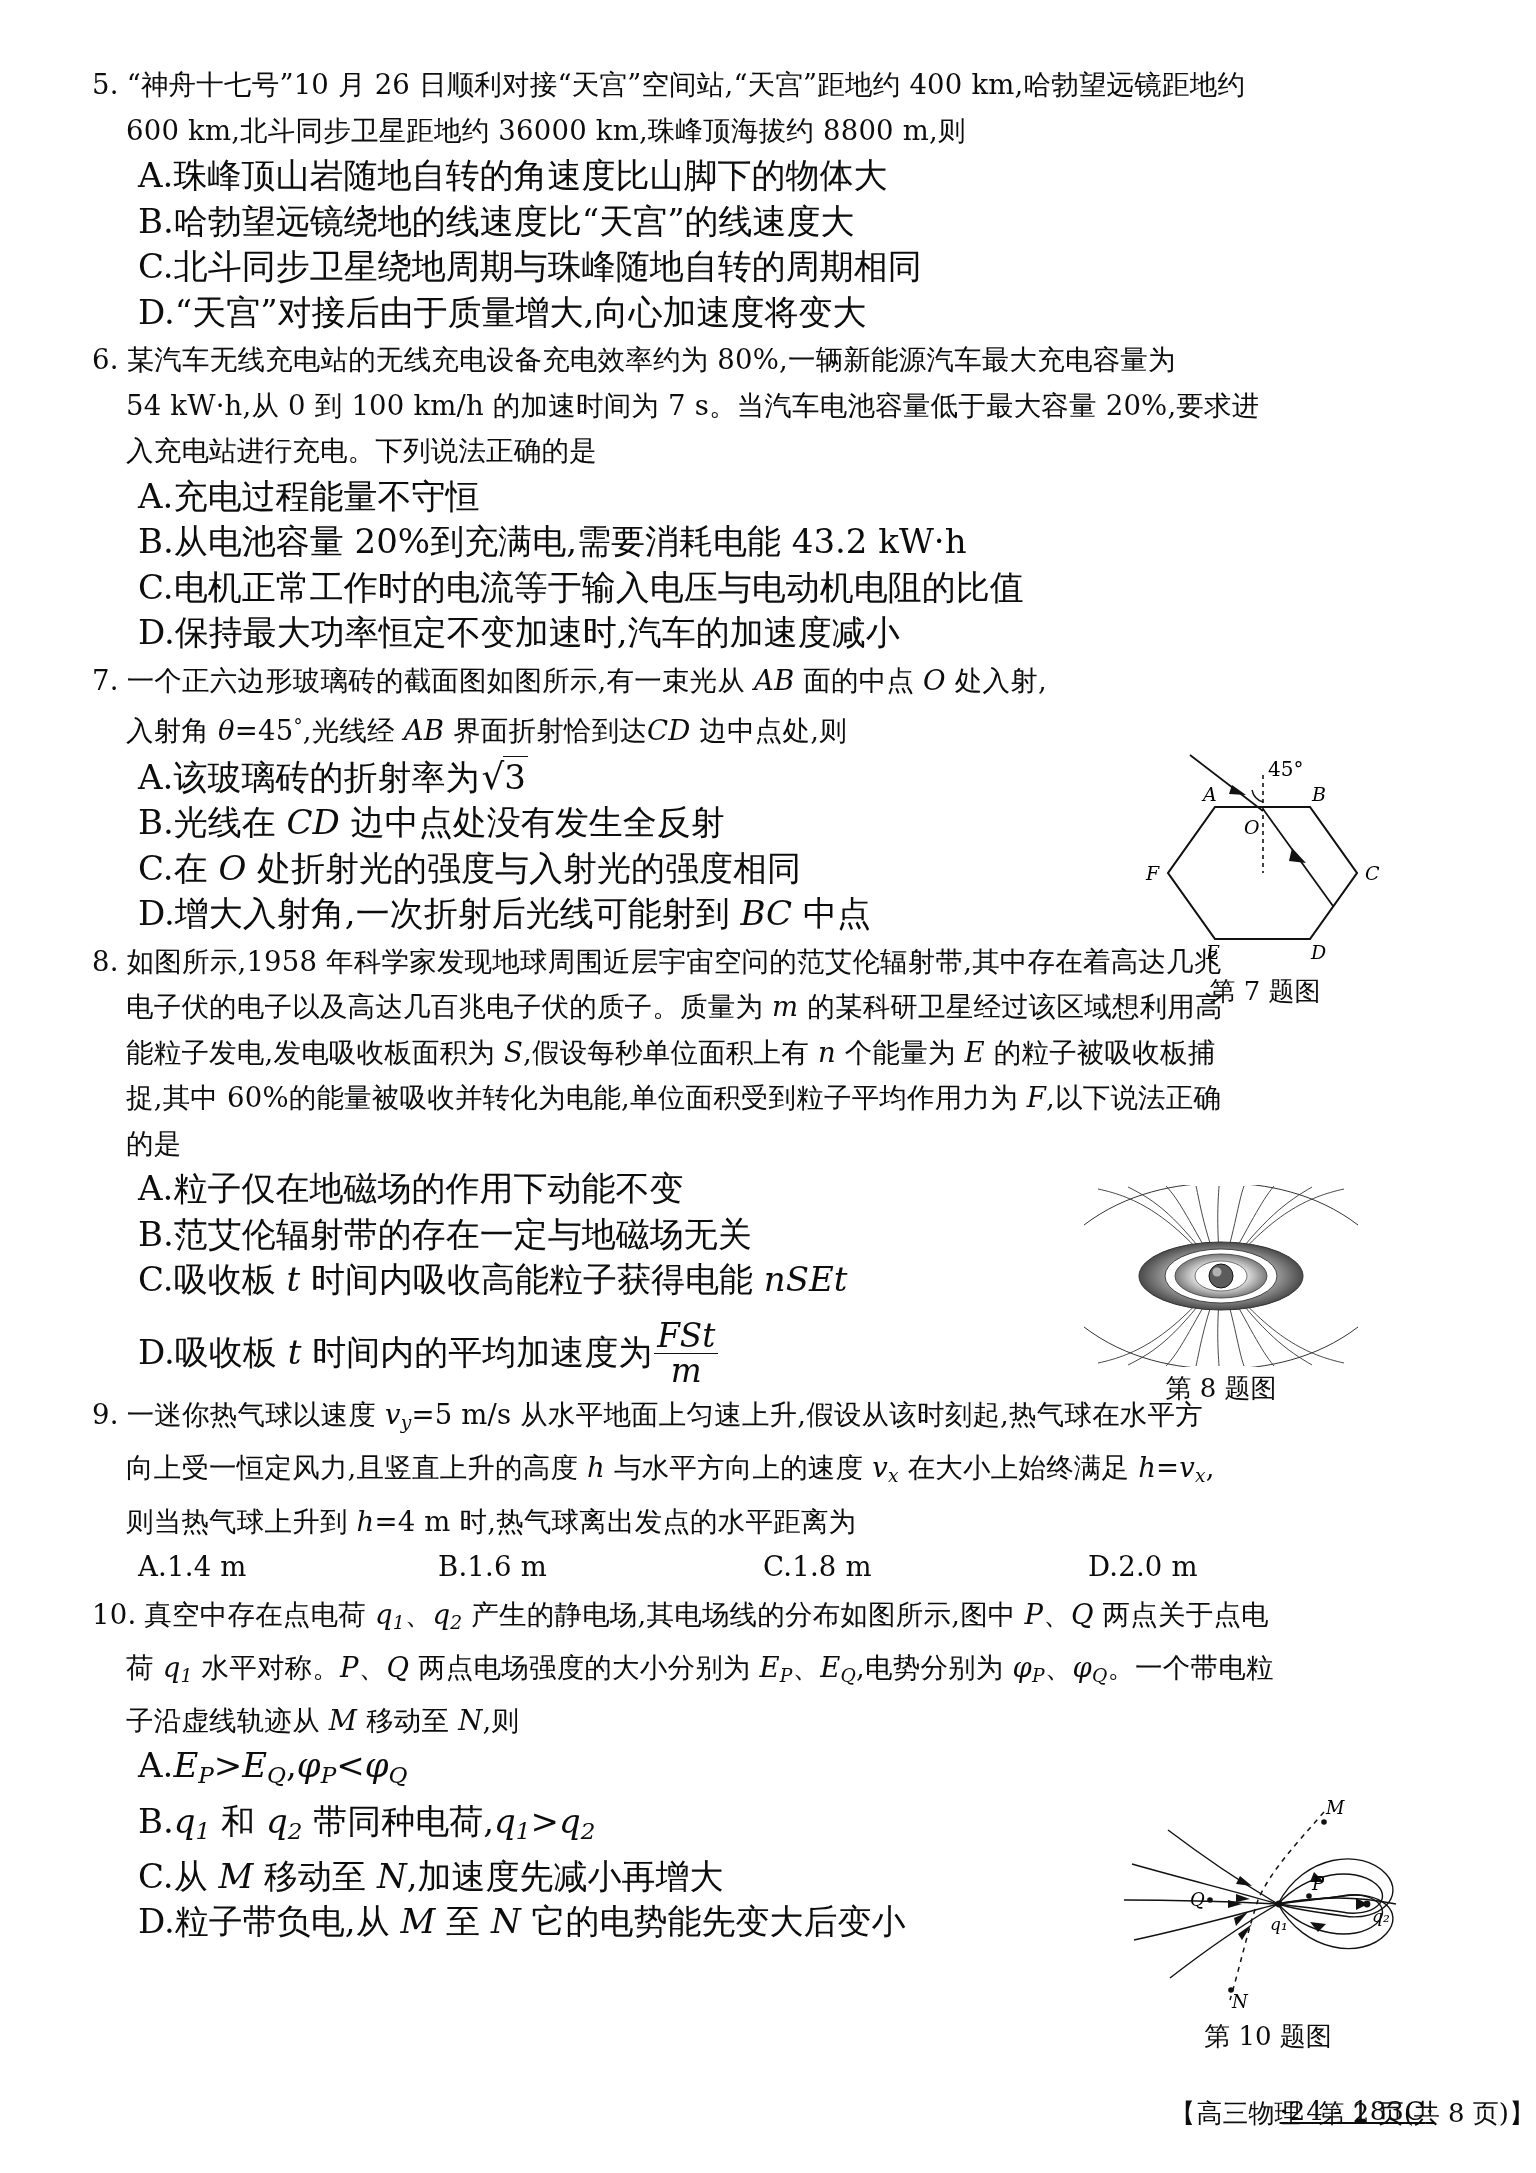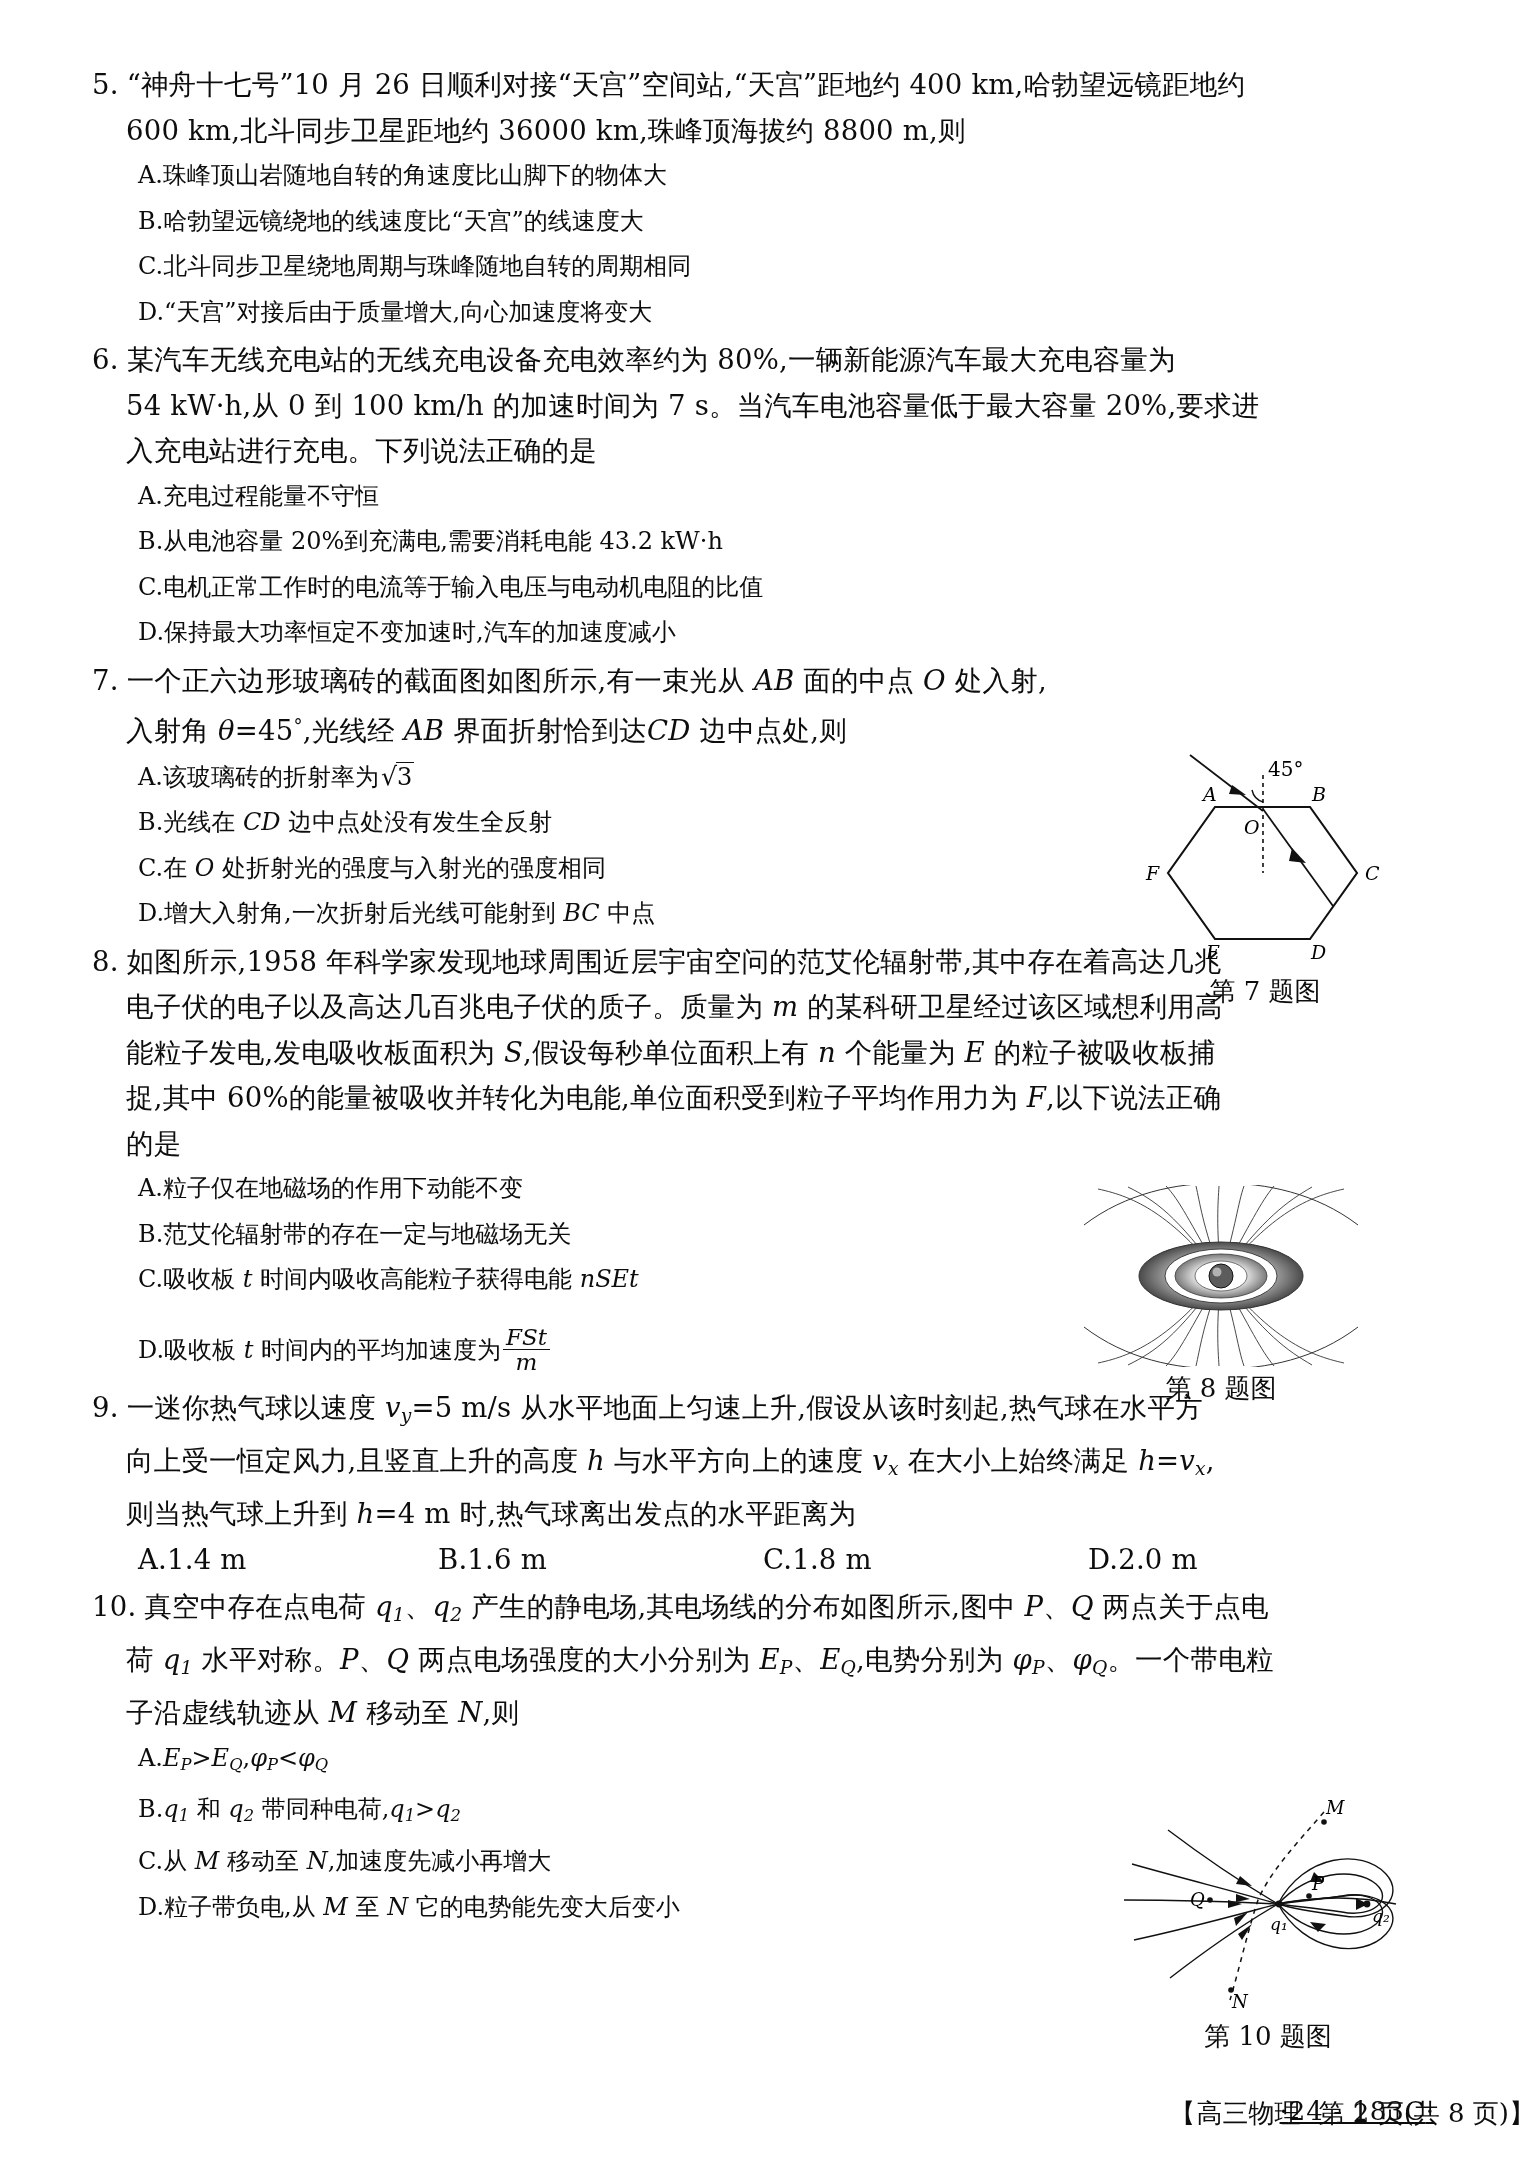--- a/index.html
+++ b/index.html
@@ -34,21 +34,21 @@
   }
   .qline {
     font-size: 27.5px;
     line-height: 45.5px;
     letter-spacing: 0.2px;
     white-space: nowrap;
   }
   .indent1 { padding-left: 34px; }
   .indent2 { padding-left: 46px; }
   .opt {
-    font-size: 24px;
+    font-size: 34px;
     line-height: 45.5px;
     padding-left: 46px;
     white-space: nowrap;
   }
   .optlabel { font-family: "DejaVu Serif","Liberation Serif",serif; }
   i, .it {
     font-style: italic;
     font-family: "DejaVu Serif", "Liberation Serif", serif;
   }
   .num { font-family: "DejaVu Serif","Liberation Serif",serif; }

